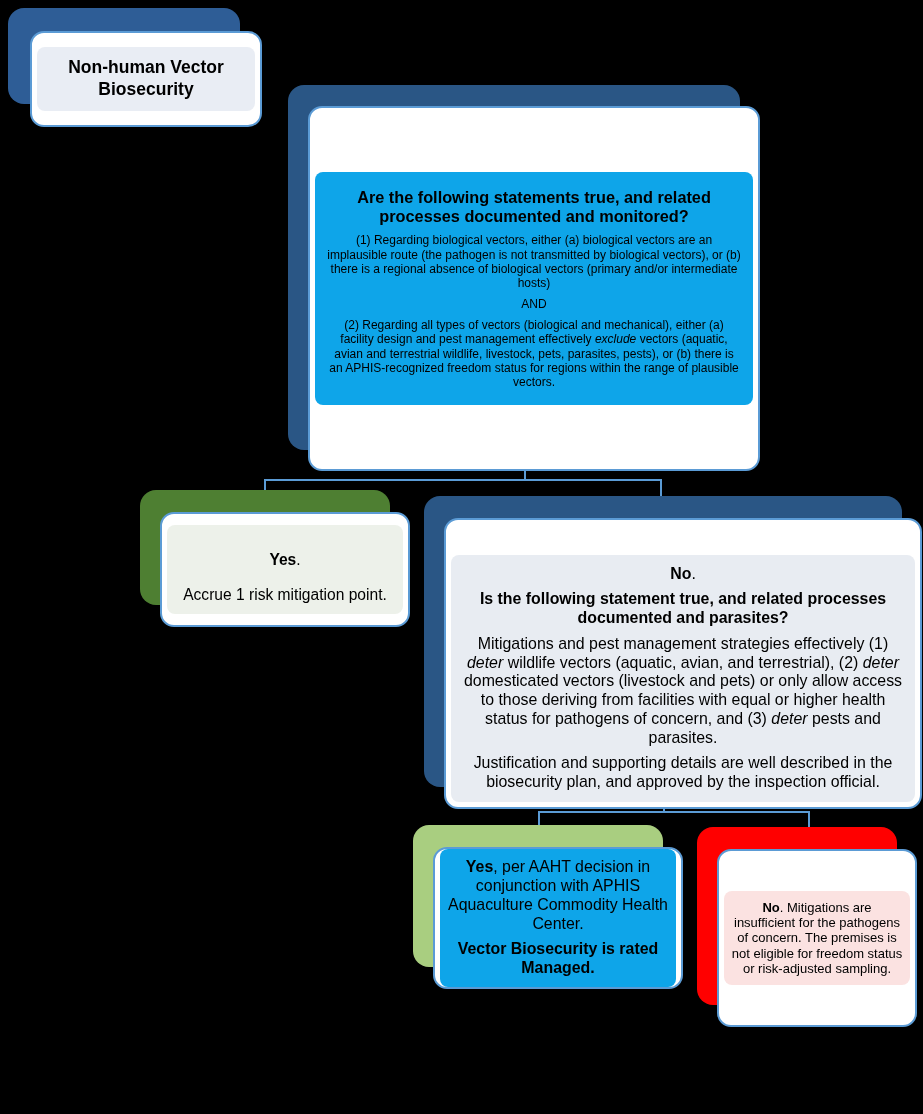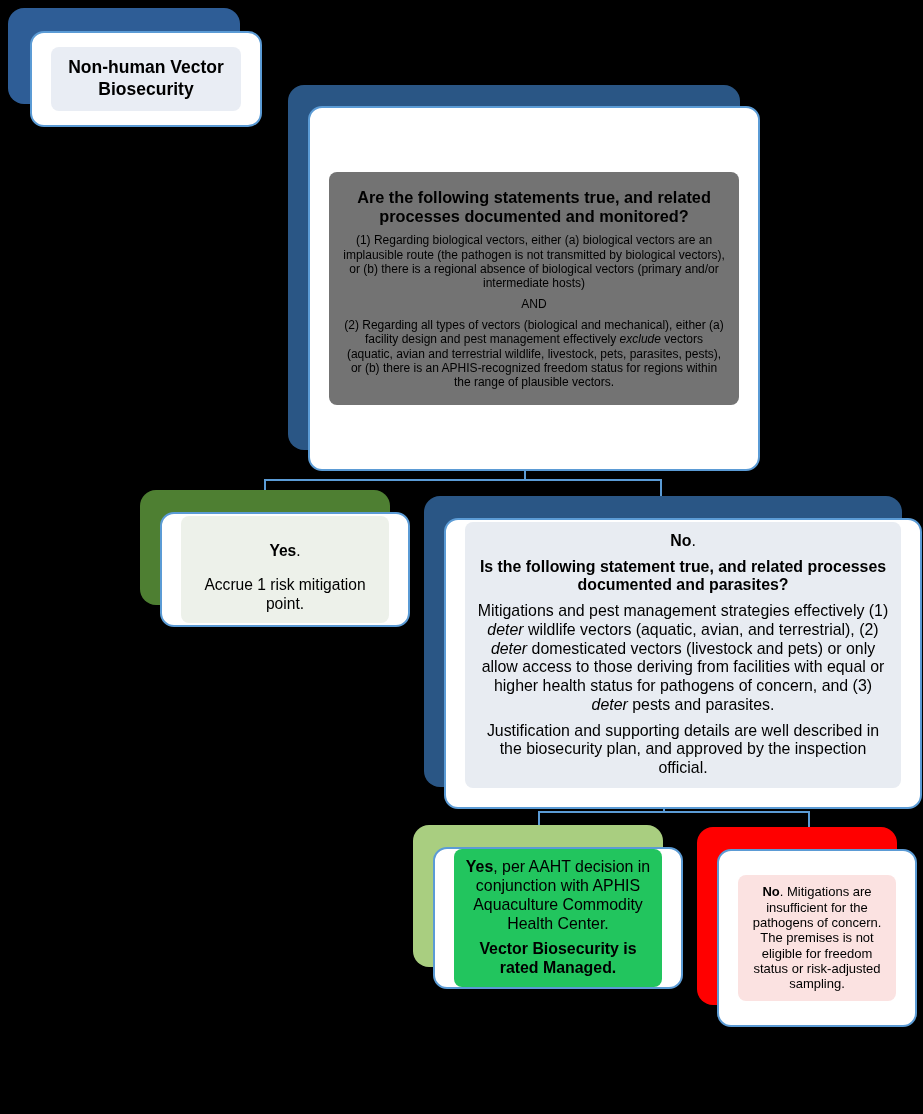--- a/index.html
+++ b/index.html
@@ -21,21 +21,21 @@
     position: absolute;
     left: 0; top: 0;
     width: 100%; height: 100%;
     border-radius: 16px;
   }
   .node .card {
     position: absolute;
     border-radius: 14px;
     background: #ffffff;
     border: 2px solid #5B9BD5;
-    padding: 19px;
+    padding: 5px;
     display: flex;
     align-items: center;
     justify-content: center;
   }
   .node .inner {
     width: 100%;
     border-radius: 8px;
     padding: 7px 9px;
     text-align: center;
   }
@@ -50,21 +50,21 @@
   #title-node .card {
     left: 22px; top: 23px; width: 232px; height: 96px;
   }
   #title-node .inner { background: #E9EDF4; padding: 10px 8px; }
   #title-node .inner p { font-size: 17.5px; font-weight: bold; line-height: 1.25; }
 
   
   #q1-node { left: 288px; top: 85px; width: 452px; height: 365px; }
   #q1-node .backing { background: #2A5685; }
   #q1-node .card { left: 20px; top: 21px; width: 452px; height: 365px; }
-  #q1-node .inner { background: #737373; padding: 16px 12px; }
+  #q1-node .inner { background: #0ea5e9; padding: 16px 12px; }
   #q1-node .inner p { font-size: 12px; }
   #q1-node .inner p.hdr { font-size: 16.3px; }
 
   
   #yes1-node { left: 140px; top: 490px; width: 250px; height: 115px; }
   #yes1-node .backing { background: #4E7F32; }
   #yes1-node .card { left: 20px; top: 22px; width: 250px; height: 115px; }
   #yes1-node .inner { background: #EDF1EA; padding: 10px 9px; }
   #yes1-node .inner p { font-size: 15.6px; margin-top: 16px; }
 
@@ -72,21 +72,21 @@
   #q2-node { left: 424px; top: 496px; width: 478px; height: 291px; }
   #q2-node .backing { background: #2A5685; }
   #q2-node .card { left: 20px; top: 22px; width: 478px; height: 291px; align-items: flex-end; }
   #q2-node .inner { background: #E8ECF2; padding: 10px 10px; }
   #q2-node .inner p { font-size: 15.9px; }
 
   
   #yes2-node { left: 413px; top: 825px; width: 250px; height: 142px; }
   #yes2-node .backing { background: #A9CE80; }
   #yes2-node .card { left: 20px; top: 22px; width: 250px; height: 142px; }
-  #yes2-node .inner { background: #22c55e; padding: 9px 8px; }
+  #yes2-node .inner { background: #0ea5e9; padding: 9px 8px; }
   #yes2-node .inner p { font-size: 15.9px; }
 
   
   #no2-node { left: 697px; top: 827px; width: 200px; height: 178px; }
   #no2-node .backing { background: #FF0000; }
   #no2-node .card { left: 20px; top: 22px; width: 200px; height: 178px; }
   #no2-node .inner { background: #FBE2E1; padding: 9px 7px; }
   #no2-node .inner p { font-size: 13px; }
 
   

